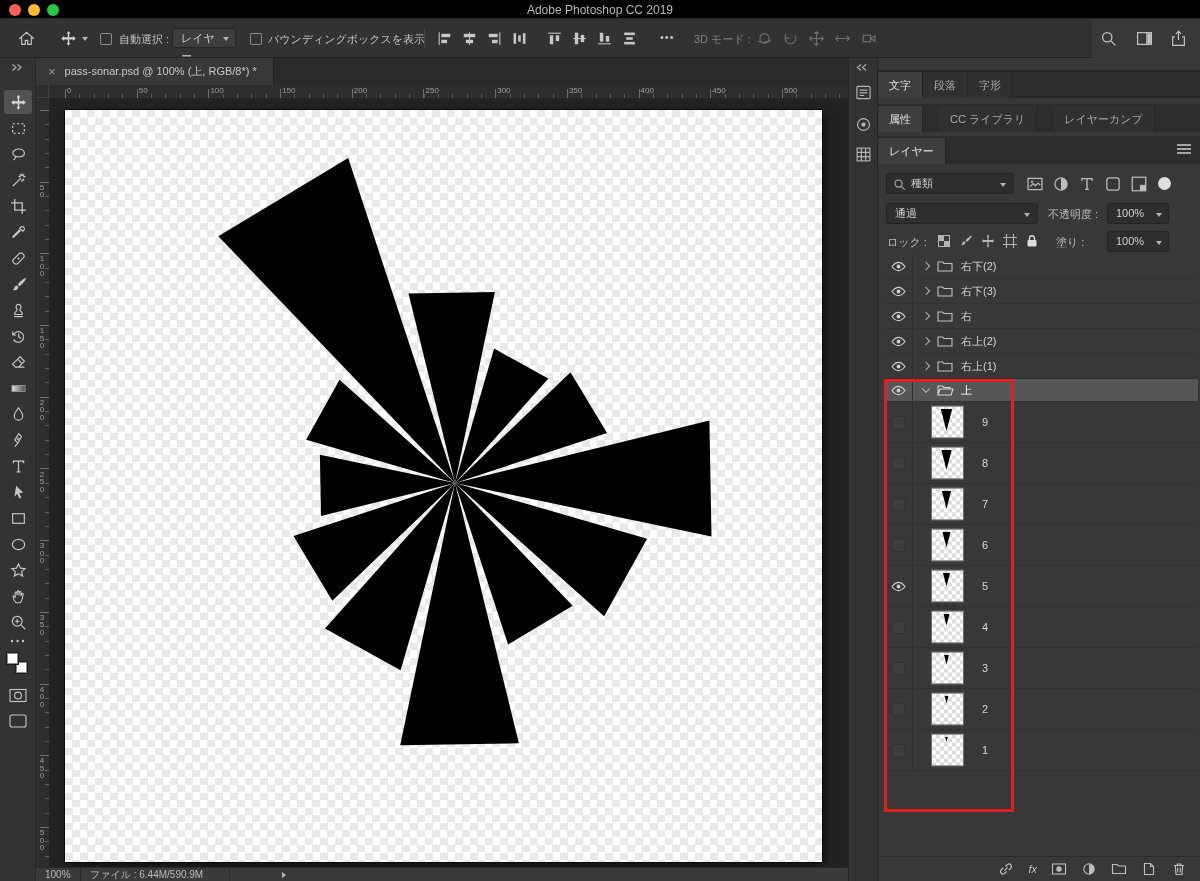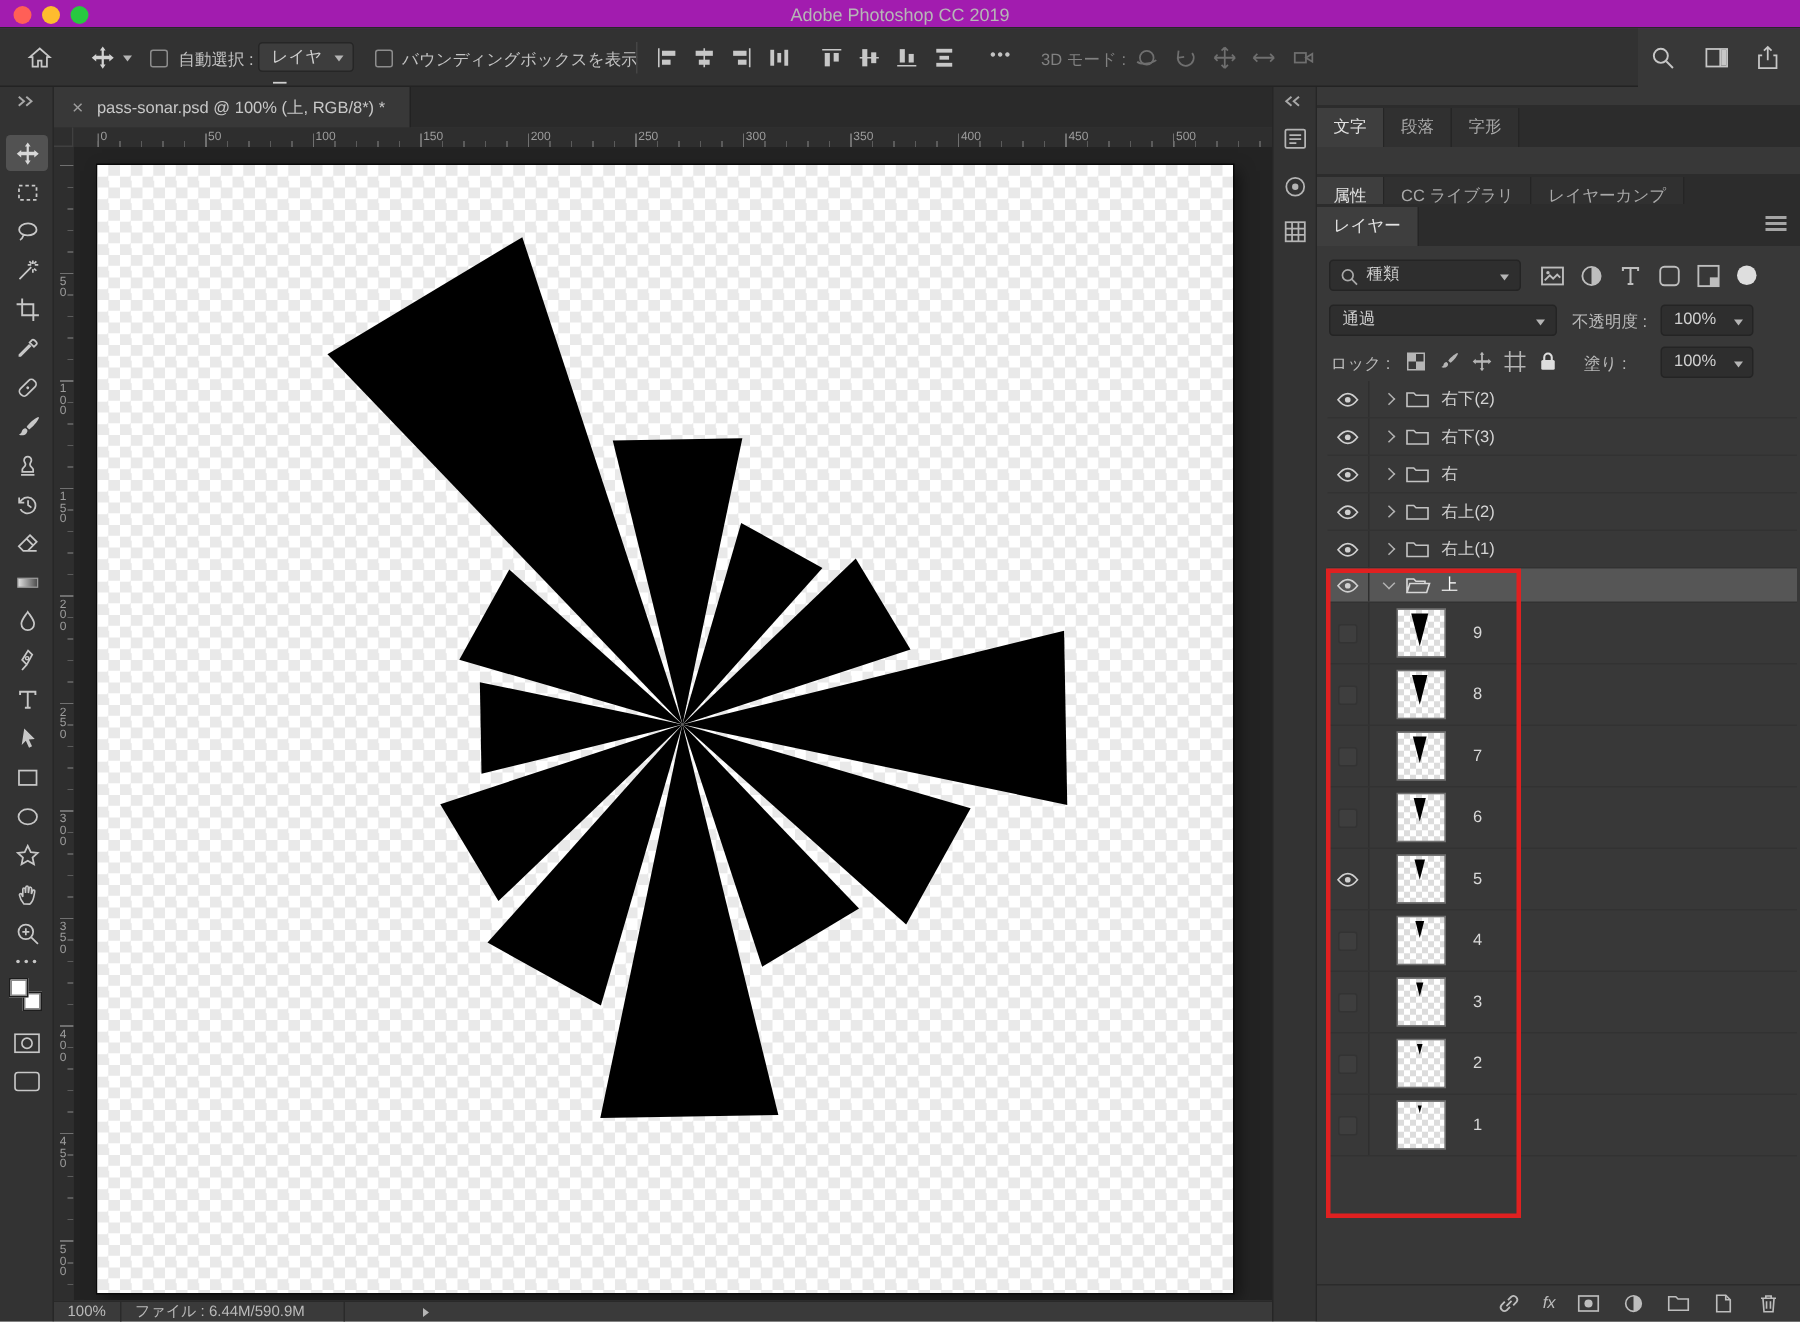--- a/index.html
+++ b/index.html
@@ -1,21 +1,21 @@
 <!DOCTYPE html>
 <html><head>
 <meta charset="utf-8">
 <style>
 *{margin:0;padding:0;box-sizing:border-box;}
 html,body{width:1200px;height:881px;}
 body{background:#383838;font-family:"Liberation Sans","DejaVu Sans",sans-serif;color:#c9c9c9;overflow:hidden;position:relative;font-size:11px;}
 svg{display:block;}
 
 
-.titlebar{position:absolute;left:0;top:0;width:1200px;height:19px;background:#a21caf;border-bottom:1px solid #282828;z-index:3;}
+.titlebar{position:absolute;left:0;top:0;width:1200px;height:19px;background:#000000;border-bottom:1px solid #282828;z-index:3;}
 .titlebar .title{position:absolute;left:0;right:0;top:3px;text-align:center;font-size:12px;color:#b6b6b6;}
 .light{position:absolute;top:4px;width:12px;height:12px;border-radius:50%;}
 .light.red{left:9px;background:#ff5f57;}
 .light.yellow{left:28px;background:#febc2e;}
 .light.green{left:47px;background:#28c840;}
 
 
 .optionsbar{position:absolute;left:0;top:19px;width:1092px;height:39px;background:#323232;border-bottom:1px solid #232323;z-index:3;}
 .ob-icon{position:absolute;top:11px;width:17px;height:17px;}
 .ob-icon.dim svg *{stroke:#6f6f6f;}
@@ -60,21 +60,21 @@
 .sb-box{position:absolute;left:44px;top:0;height:14px;line-height:13px;padding:0 26px 0 9px;border-left:1px solid #2a2a2a;border-right:1px solid #2a2a2a;}
 .sb-caret{position:absolute;left:246px;top:4px;width:0;height:0;border-top:3.5px solid transparent;border-bottom:3.5px solid transparent;border-left:4.5px solid #b5b5b5;}
 
 
 .panel-strip{position:absolute;left:848px;top:58px;width:29px;height:823px;background:#333333;border-left:1px solid #262626;z-index:2;}
 .ps-icon{position:absolute;left:6px;width:17px;height:17px;}
 
 
 .panels{position:absolute;left:877px;top:58px;width:323px;height:823px;background:#383838;border-left:1px solid #262626;z-index:2;}
 .ptabrow{position:absolute;left:0;width:323px;height:28px;background:#2c2c2c;display:flex;align-items:flex-end;}
-#tabrow1{top:12px;}#tabrow2{top:58px;}#tabrow3{top:78px;}
+#tabrow1{top:12px;}#tabrow2{top:46px;gap:16px;}#tabrow3{top:78px;}
 .ptab{height:26px;line-height:26px;padding:0 11px;font-size:11px;color:#a9a9a9;background:#303030;border-right:1px solid #252525;}
 .ptab.active{background:#3e3e3e;color:#e3e3e3;}
 .panel-menu{position:absolute;right:9px;top:86px;width:14px;height:10px;border-top:2px solid #a5a5a5;border-bottom:2px solid #a5a5a5;}
 .panel-menu:before{content:"";display:block;margin-top:2px;height:2px;background:#a5a5a5;}
 .filterrow{position:absolute;left:0;top:112px;width:323px;height:28px;}
 .searchbox{position:absolute;left:8px;top:3px;width:128px;height:21px;background:#2e2e2e;border:1px solid #242424;border-radius:3px;color:#d0d0d0;line-height:19px;padding-left:24px;}
 .f-icon{position:absolute;top:5px;width:18px;height:18px;}
 .toggle-circle{position:absolute;left:280px;top:7px;width:13px;height:13px;border-radius:50%;background:#dedede;}
 .blendrow{position:absolute;left:0;top:144px;width:323px;height:24px;}
 .selectbox{position:absolute;background:#2e2e2e;border:1px solid #242424;border-radius:3px;height:21px;line-height:19px;color:#d0d0d0;padding:0 20px 0 8px;}

